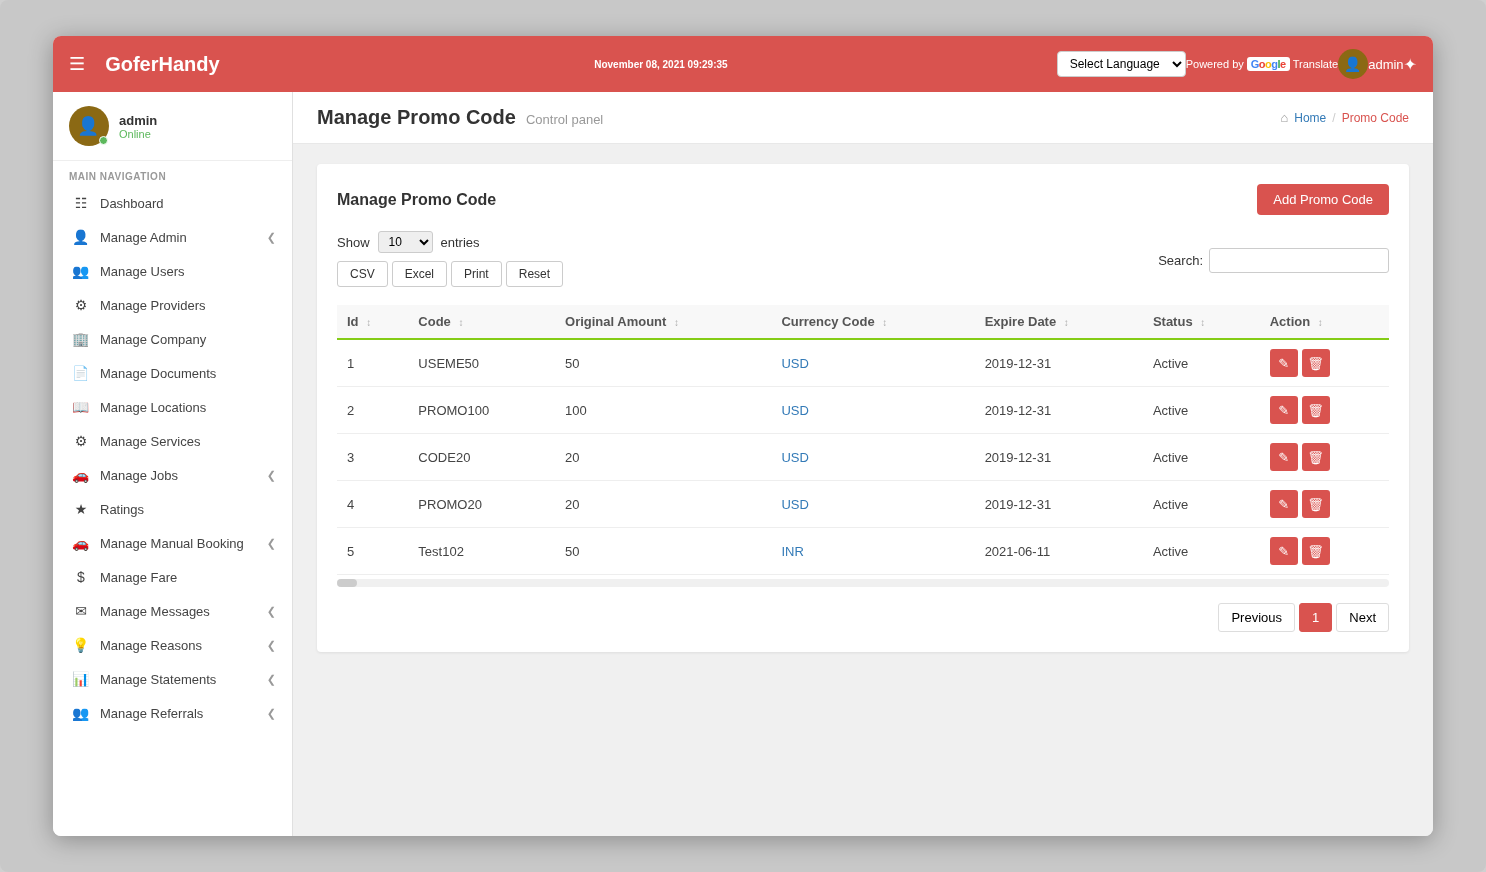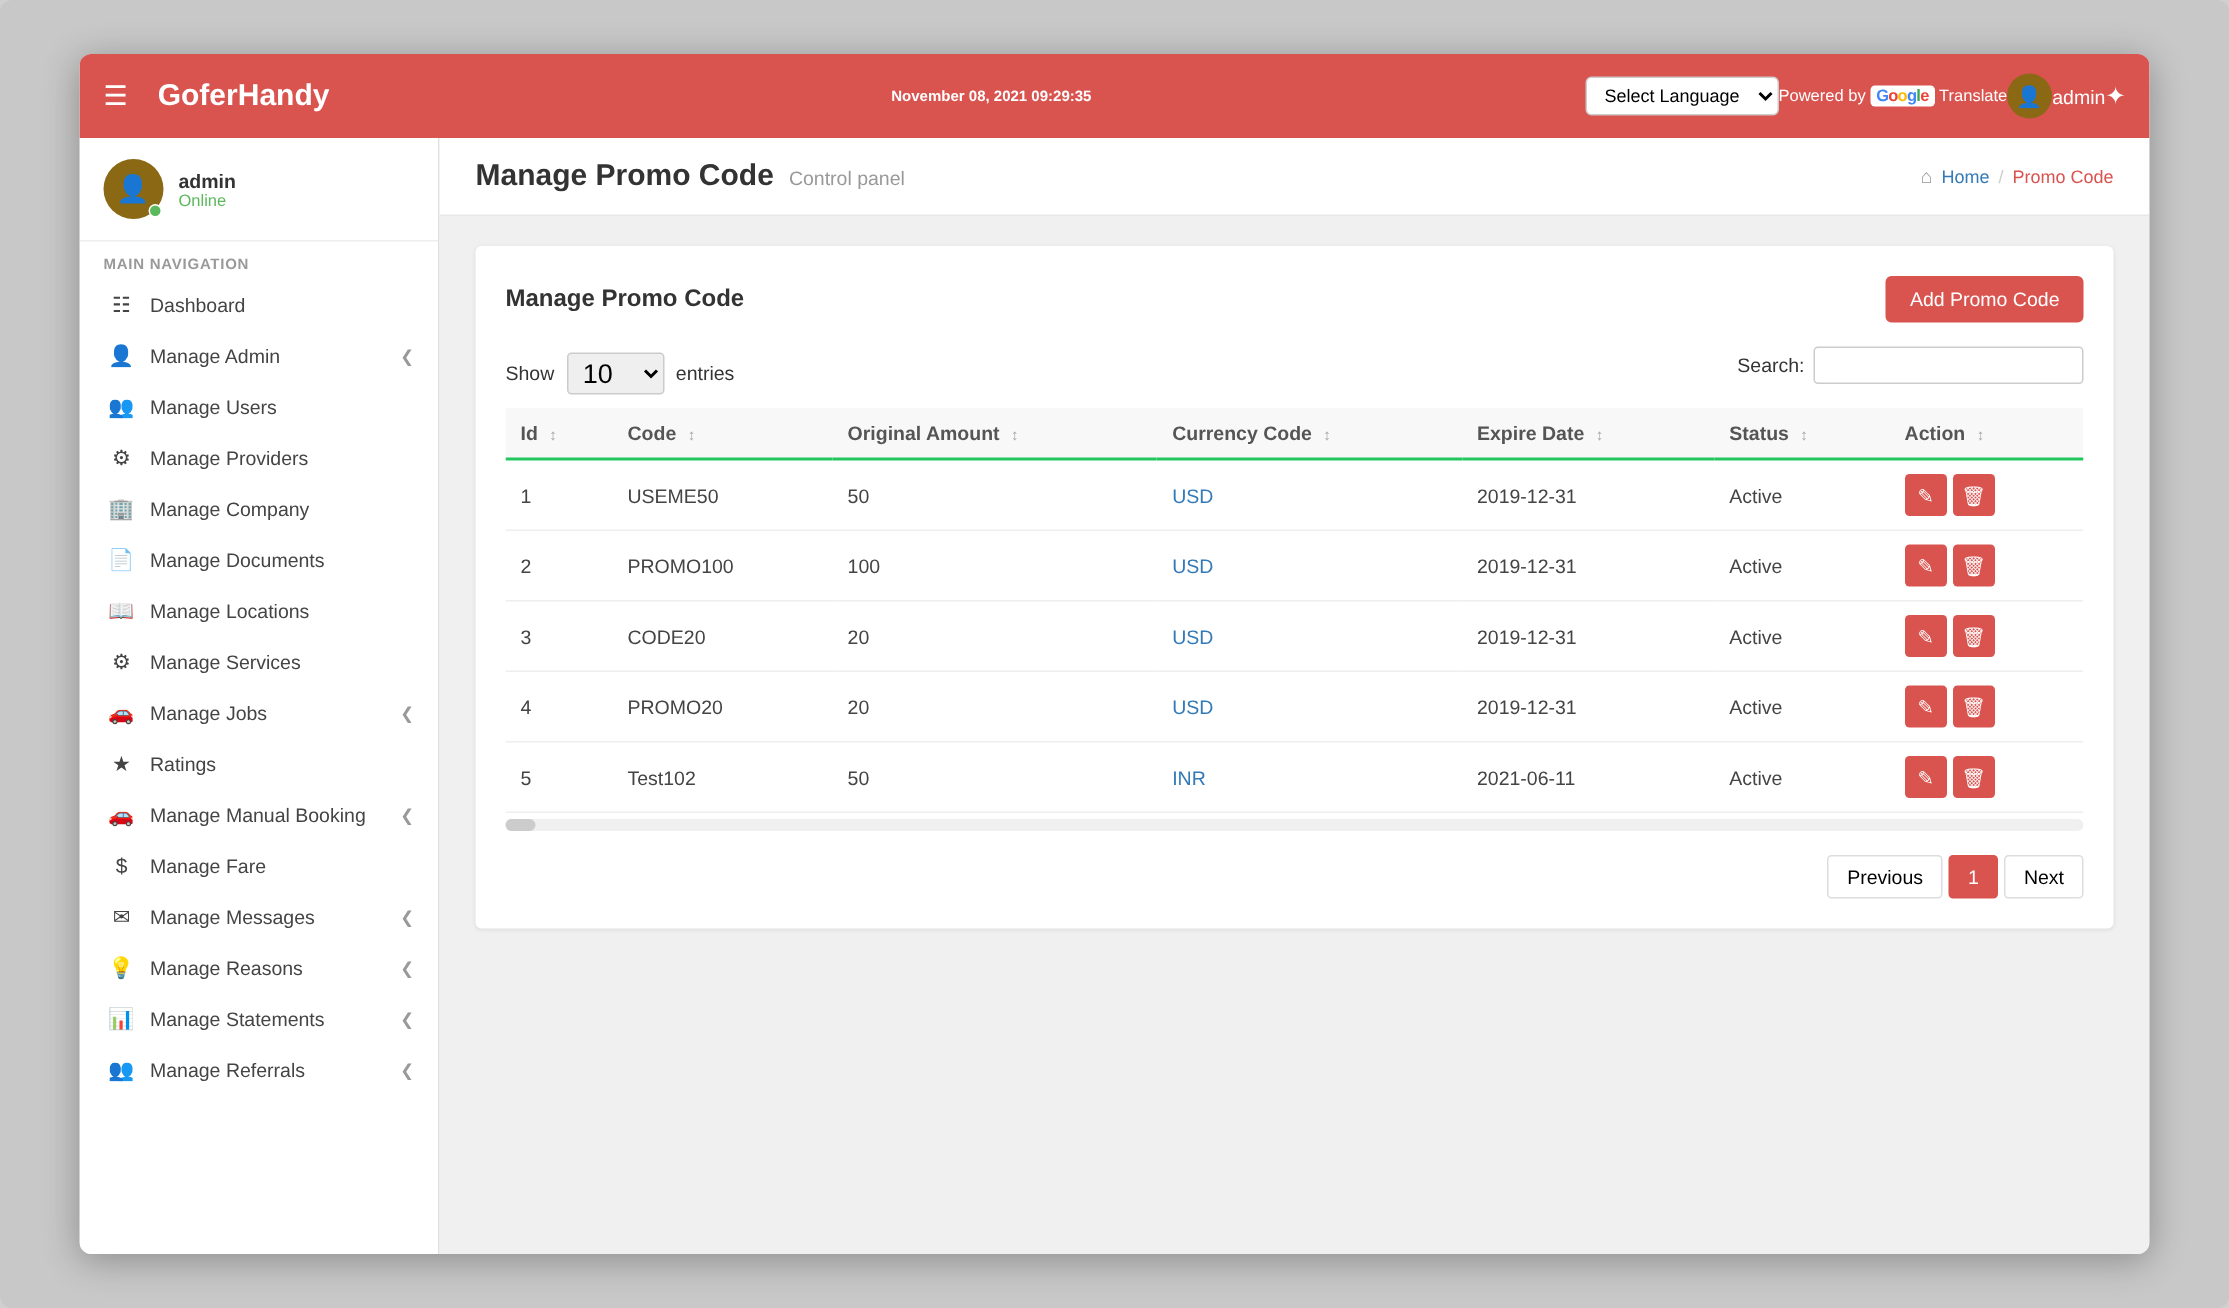--- a/index.html
+++ b/index.html
@@ -243,21 +243,21 @@
     .show-entries {
       display: flex;
       align-items: center;
       gap: 8px;
       font-size: 13px;
     }
     .show-entries select {
       padding: 2px 6px;
       border: 1px solid #ccc;
       border-radius: 3px;
-      font-size: 18px;
+      font-size: 12px;
     }
 
     .export-btns {
       display: flex;
       gap: 4px;
       margin-bottom: 12px;
     }
     .btn-export {
       padding: 5px 12px;
       border: 1px solid #ccc;
@@ -292,21 +292,21 @@
     }
 
     
     table {
       width: 100%;
       border-collapse: collapse;
       font-size: 13px;
     }
     thead th {
       background: #f8f8f8;
-      border-bottom: 2px solid #22c55e;
+      border-bottom: 2px solid #84cc16;
       padding: 9px 10px;
       text-align: left;
       font-weight: 600;
       color: #555;
       white-space: nowrap;
     }
     thead th .sort-icon {
       color: #aaa;
       font-size: 10px;
       margin-left: 4px;
@@ -531,20 +531,26 @@
               <div style="display:flex; flex-direction:column; gap:8px;">
                 <div class="show-entries">
                   <span>Show</span>
                   <select>
                     <option>10</option>
                     <option>25</option>
                     <option>50</option>
                     <option>100</option>
                   </select>
                   <span>entries</span>
+                </div>
+                <div class="export-btns">
+                  <button class="btn-export">CSV</button>
+                  <button class="btn-export">Excel</button>
+                  <button class="btn-export">Print</button>
+                  <button class="btn-export">Reset</button>
                 </div>
               </div>
               <div class="search-row">
                 <span>Search:</span>
                 <input type="text" class="search-input" style="">
               </div>
             </div>
 
             <div class="table-scroll-wrap">
               <table>

